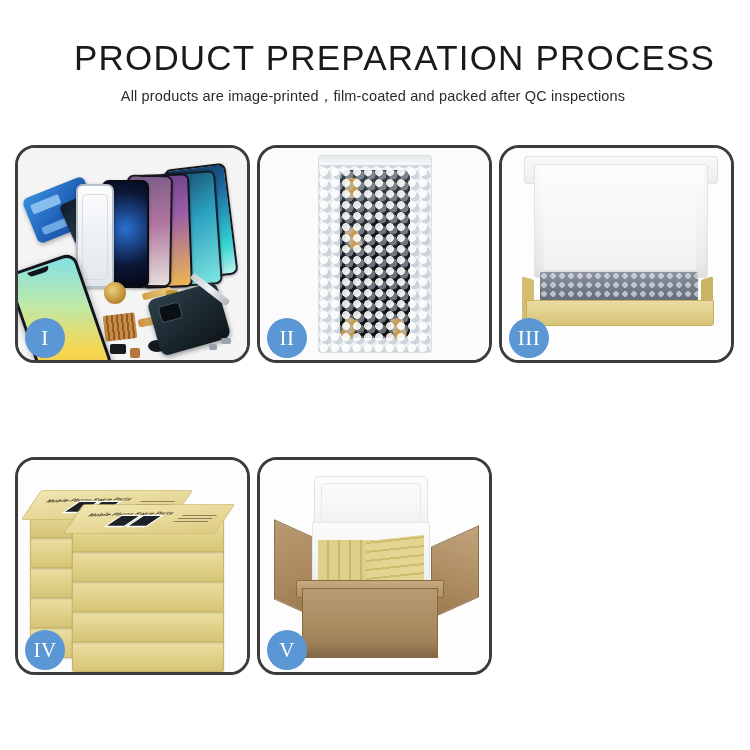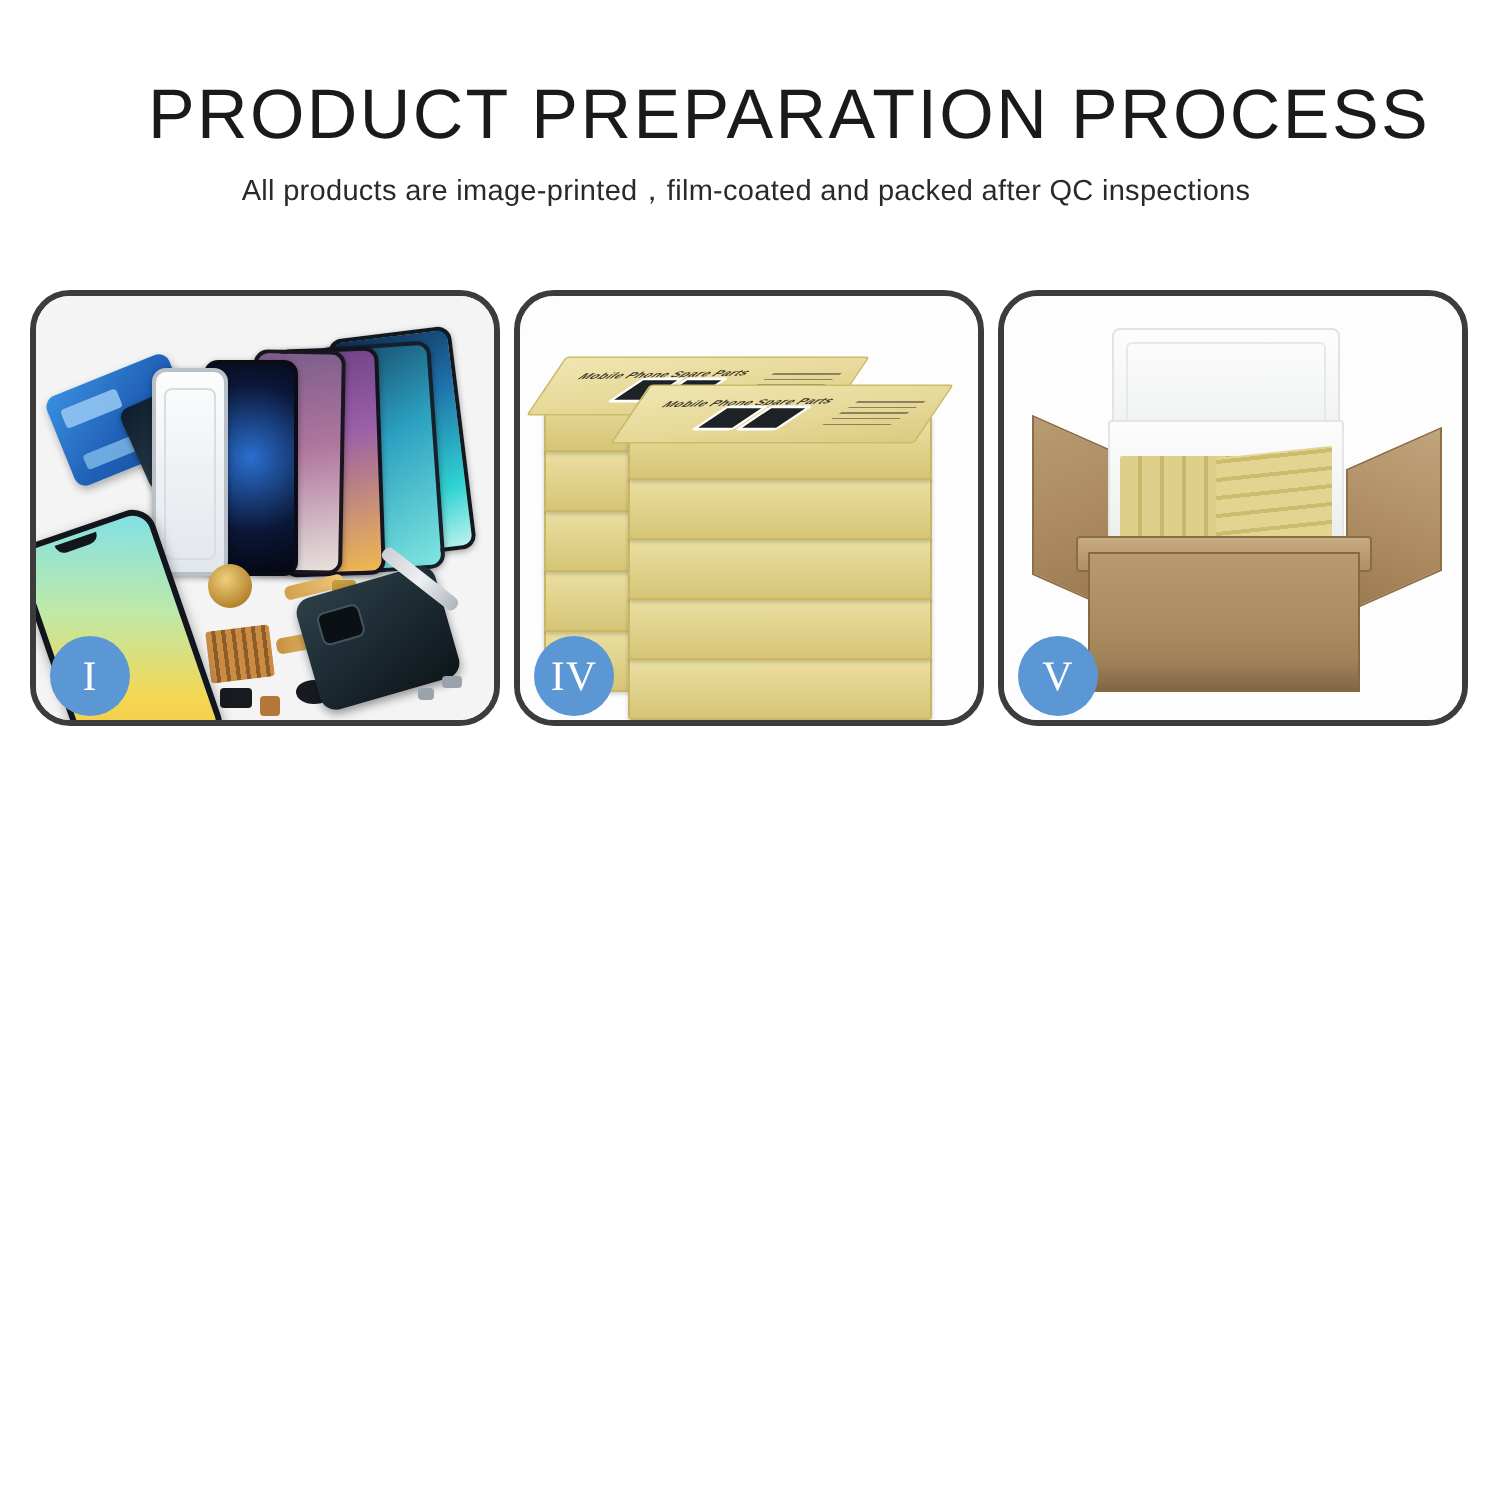--- a/index.html
+++ b/index.html
@@ -442,21 +442,50 @@
       <div class="cmp gold" style="left:148px;top:142px;width:12px;height:9px;"></div>
       <div class="cmp dark" style="left:158px;top:176px;width:22px;height:7px;"></div>
       <div class="housing"></div>
       <div class="tweezer"></div>
       <div class="cmp silver" style="right:16px;bottom:16px;width:10px;height:6px;"></div>
       <div class="cmp silver" style="right:30px;bottom:10px;width:8px;height:6px;"></div>
     </div>
     <div class="badge">I</div>
   </div>
 
-
+  <div class="panel">
+    <div class="panel-inner p2">
+      <div class="bw-bag">
+        <div class="bw-screen"></div>
+        <div class="bw-cable"></div>
+        <div class="bw-tab t1"></div>
+        <div class="bw-tab t2"></div>
+        <div class="bw-tab t3"></div>
+        <div class="bw-tab t4"></div>
+        <div class="bw-bubbles2"></div>
+        <div class="bw-bubbles"></div>
+        <div class="bw-seal"></div>
+      </div>
+    </div>
+    <div class="badge">II</div>
+  </div>
+
+  <div class="panel">
+    <div class="panel-inner p3">
+      <div class="b3-lid-flap"></div>
+      <div class="b3-lid"></div>
+      <div class="b3-foam"></div>
+      <div class="b3-base-left"></div>
+      <div class="b3-base-right"></div>
+      <div class="b3-base"></div>
+      <div class="b3-bubble"></div>
+      <div class="b3-base-front"></div>
+    </div>
+    <div class="badge">III</div>
+  </div>
 
   <div class="panel">
     <div class="panel-inner p4">
       <div class="stack">
 
         <div class="kbox back" style="top:148px;"></div>
         <div class="kbox back" style="top:118px;"></div>
         <div class="kbox back" style="top:88px;"></div>
         <div class="kbox back" style="top:58px;"></div>
         <div class="kbox back" style="top:28px;">

